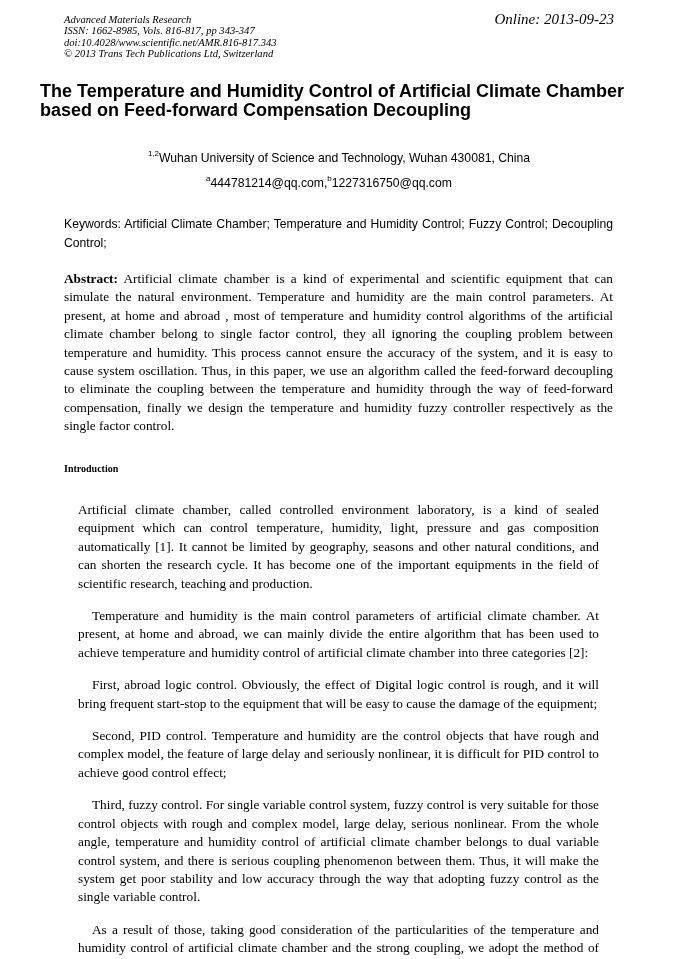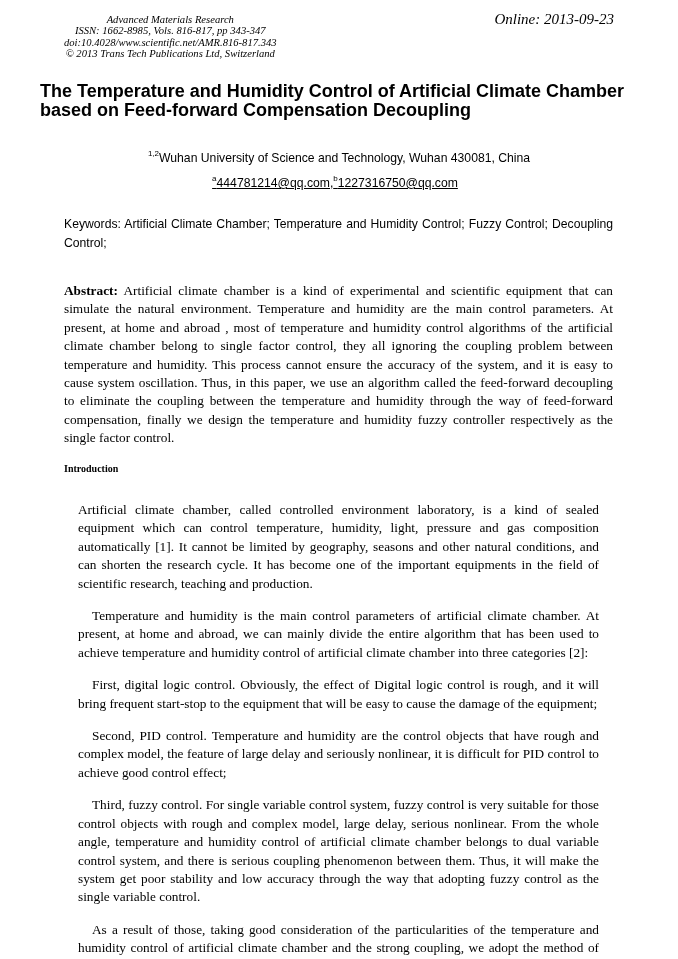--- a/index.html
+++ b/index.html
@@ -1,32 +1,32 @@
 <!DOCTYPE html>
 <html><head>
 <meta charset="utf-8">
 <style>
   html, body { margin: 0; padding: 0; background: #ffffff; }
   body { width: 678px; height: 959px; position: relative; overflow: hidden; color: #000; }
   .page { position: absolute; left: 0; top: 0; width: 678px; height: 959px; }
 
   .journal-meta { position: absolute; left: 64px; top: 14px; font-size: 10.6px; line-height: 11.4px; font-style: italic; font-family: "Liberation Serif", serif; }
-  .journal-meta div { white-space: nowrap; text-align: center; }
+  .journal-meta div { white-space: nowrap; }
   .online-date { position: absolute; right: 64px; top: 14px; font-size: 15px; line-height: 11.4px; font-style: italic; font-family: "Liberation Serif", serif; white-space: nowrap; margin-left: 36px; }
 
   .title { position: absolute; left: 40px; width: 598px; top: 82px; text-align: left; font-family: "Liberation Sans", sans-serif; font-weight: bold; font-size: 18px; line-height: 18.5px; }
   .authors { position: absolute; left: 40px; width: 598px; top: 124px; text-align: center; font-family: "Liberation Sans", sans-serif; font-size: 14.3px; line-height: 18px; }
   .authors sup, .affil sup, .emails sup { font-size: 8px; vertical-align: 6px; line-height: 0; }
   .affil { position: absolute; left: 40px; width: 598px; top: 151px; text-align: center; font-family: "Liberation Sans", sans-serif; font-size: 12.2px; line-height: 15px; }
-  .emails { position: absolute; left: 36px; width: 598px; top: 176px; text-align: center; font-family: "Liberation Sans", sans-serif; font-size: 12.2px; line-height: 15px; text-decoration: underline; }
+  .emails { position: absolute; left: 30px; width: 598px; top: 176px; text-align: center; font-family: "Liberation Sans", sans-serif; font-size: 12.2px; line-height: 15px; }
 
   .keywords { position: absolute; left: 64px; width: 549px; top: 215px; font-family: "Liberation Sans", sans-serif; font-size: 12.2px; line-height: 18.5px; text-align: justify; }
   .keywords b { font-weight: normal; }
 
-  .abstract { position: absolute; left: 64px; width: 549px; top: 270px; font-family: "Liberation Serif", serif; font-size: 13.3px; line-height: 18.4px; text-align: justify; margin-top: 12px; }
+  .abstract { position: absolute; left: 64px; width: 549px; top: 270px; font-family: "Liberation Serif", serif; font-size: 13.3px; line-height: 18.4px; text-align: justify; }
   .abstract b { font-weight: bold; }
 
   .intro-heading { position: absolute; left: 64px; top: 461px; font-family: "Liberation Serif", serif; font-weight: bold; font-size: 10px; line-height: 16px; }
 
   .body-text { position: absolute; left: 64px; width: 549px; top: 487px; font-family: "Liberation Serif", serif; font-size: 13.3px; line-height: 18.4px; text-align: justify; }
   .body-text p { margin: 14px; }
   .body-text p.indent { text-indent: 14px; }
 </style>
 </head>
 <body>
@@ -62,19 +62,19 @@
 
   <div class="abstract">
     <b>Abstract:</b><span> Artificial climate chamber is a kind of experimental and scientific equipment that can simulate the natural environment. Temperature and humidity are the main control parameters. At present, at home and abroad , most of temperature and humidity control algorithms of the artificial climate chamber belong to single factor control, they all ignoring the coupling problem between temperature and humidity. This process cannot ensure the accuracy of the system, and it is easy to cause system oscillation. Thus, in this paper, we use an algorithm called the feed-forward decoupling to eliminate the coupling between the temperature and humidity through the way of feed-forward compensation, finally we design the temperature and humidity fuzzy controller respectively as the single factor control.</span>
   </div>
 
   <div class="intro-heading">Introduction</div>
 
   <div class="body-text">
     <p>Artificial climate chamber, called controlled environment laboratory, is a kind of sealed equipment which can control temperature, humidity, light, pressure and gas composition automatically [1]. It cannot be limited by geography, seasons and other natural conditions, and can shorten the research cycle. It has become one of the important equipments in the field of scientific research, teaching and production.</p>
     <p class="indent">Temperature and humidity is the main control parameters of artificial climate chamber. At present, at home and abroad, we can mainly divide the entire algorithm that has been used to achieve temperature and humidity control of artificial climate chamber into three categories [2]:</p>
-    <p class="indent">First, digital logic control. Obviously, the effect of Digital logic control is rough, and it will bring frequent start-stop to the equipment that will be easy to cause the damage of the equipment;</p>
+    <p class="indent">First, abroad logic control. Obviously, the effect of Digital logic control is rough, and it will bring frequent start-stop to the equipment that will be easy to cause the damage of the equipment;</p>
     <p class="indent">Second, PID control. Temperature and humidity are the control objects that have rough and complex model, the feature of large delay and seriously nonlinear, it is difficult for PID control to achieve good control effect;</p>
     <p class="indent">Third, fuzzy control. For single variable control system, fuzzy control is very suitable for those control objects with rough and complex model, large delay, serious nonlinear. From the whole angle, temperature and humidity control of artificial climate chamber belongs to dual variable control system, and there is serious coupling phenomenon between them. Thus, it will make the system get poor stability and low accuracy through the way that adopting fuzzy control as the single variable control.</p>
     <p class="indent">As a result of those, taking good consideration of the particularities of the temperature and humidity control of artificial climate chamber and the strong coupling, we adopt the method of feed-forward decoupling control to solve the problem of temperature and humidity coupling.</p>
   </div>
 
 </div>
 
 </body></html>

